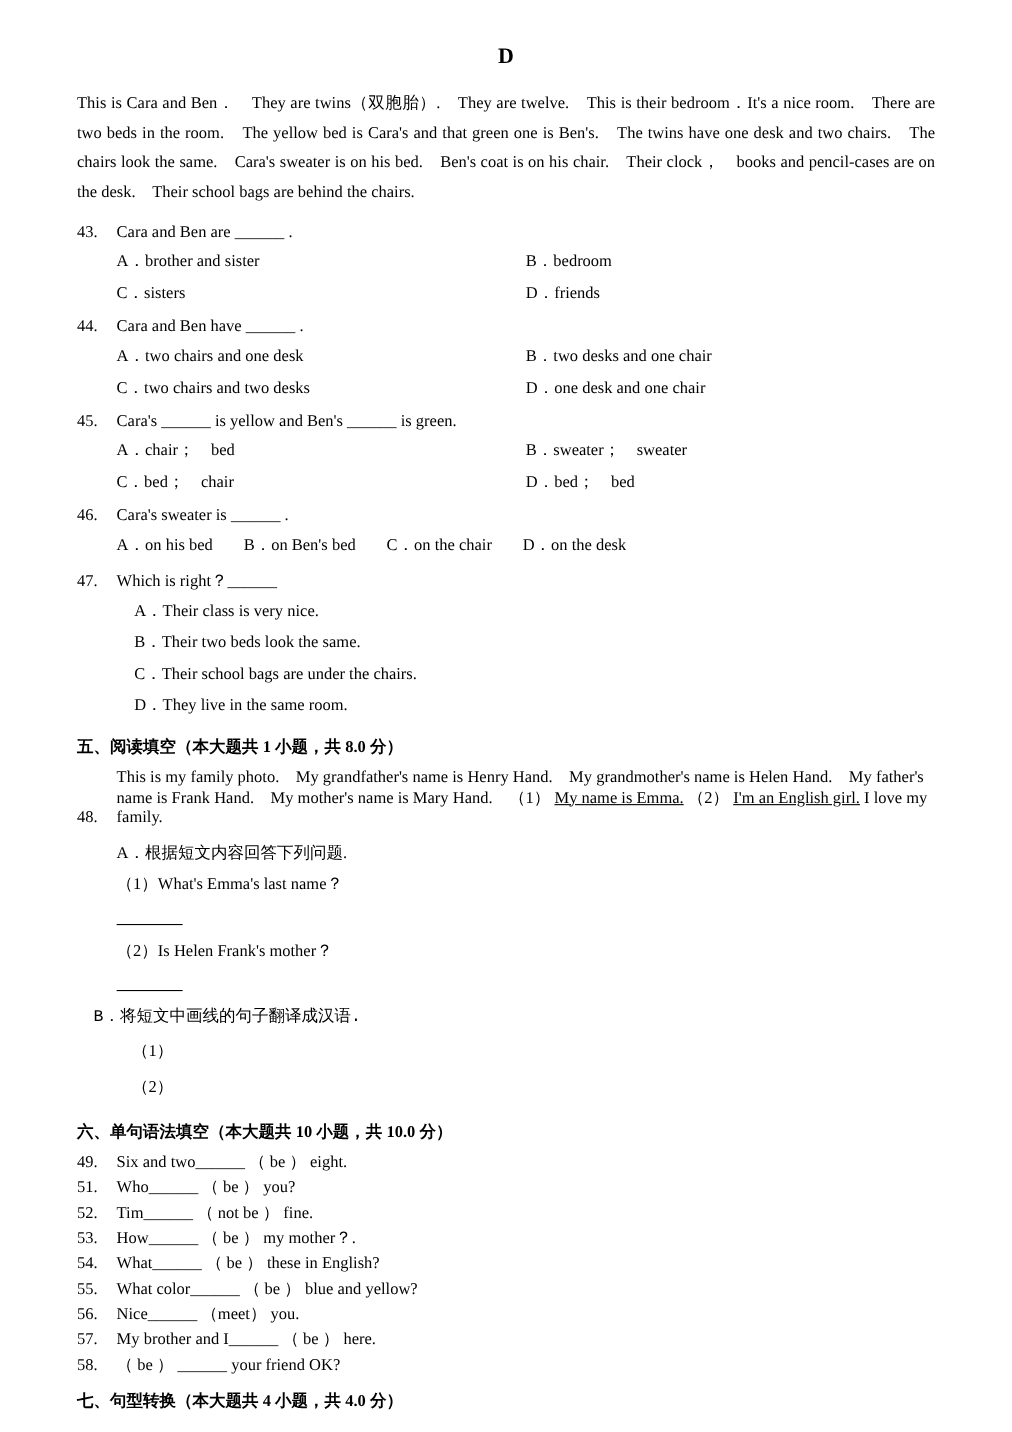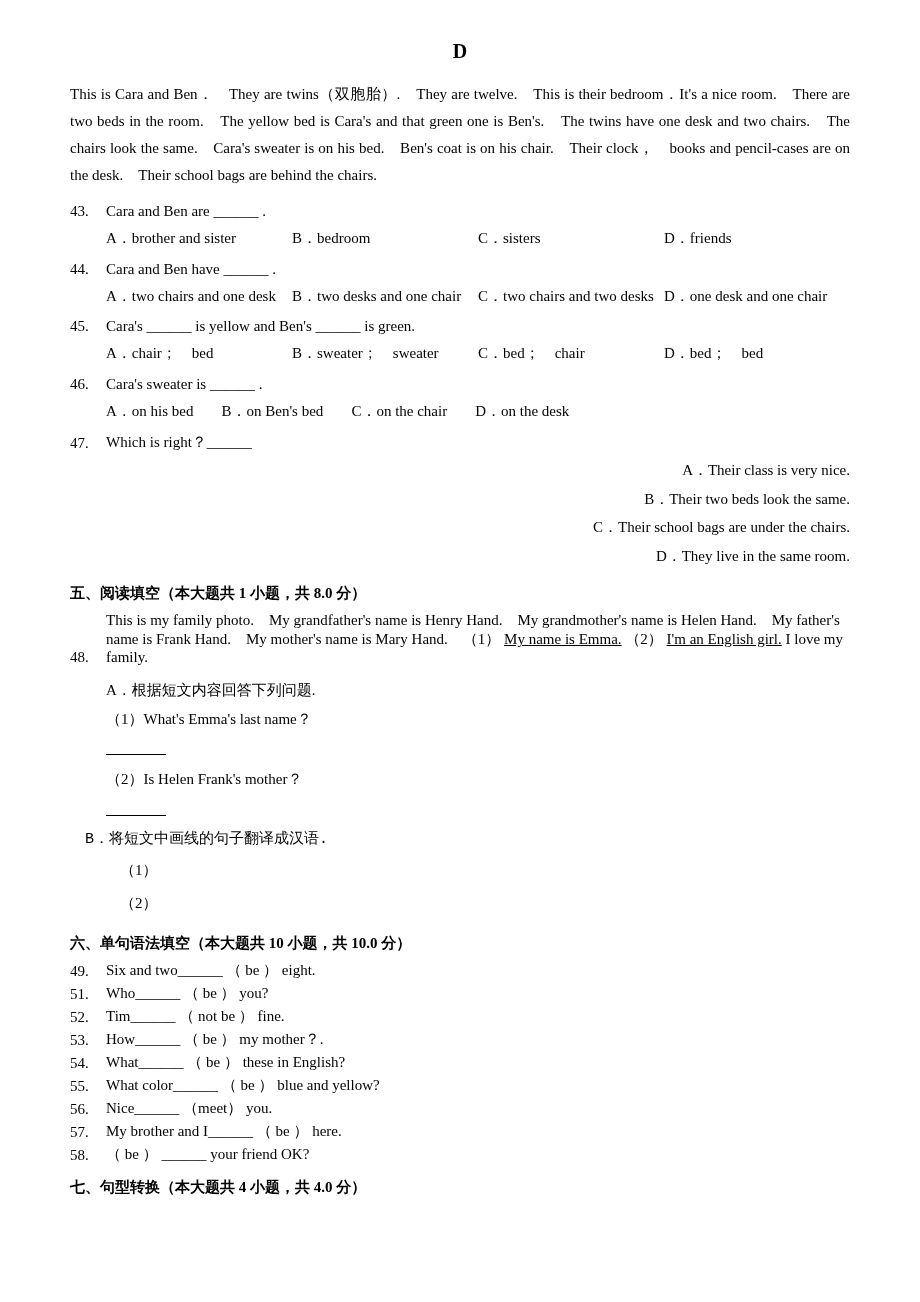--- a/index.html
+++ b/index.html
@@ -37,21 +37,21 @@
     }
     .q-num {
       min-width: 36px;
       font-weight: normal;
     }
     .q-text {
       flex: 1;
     }
     .options-two-col {
       display: grid;
-      grid-template-columns: 1fr 1fr 1fr 1fr;
+      grid-template-columns: 1fr 1fr;
       margin-left: 36px;
       margin-bottom: 4px;
     }
     .options-four-col {
       display: flex;
       gap: 28px;
       margin-left: 36px;
       margin-bottom: 4px;
       flex-wrap: wrap;
     }
@@ -59,22 +59,21 @@
       line-height: 1.9;
     }
     .section-header {
       font-weight: bold;
       margin: 14px 0 8px 0;
     }
     .underline {
       text-decoration: underline;
     }
     .indent-block {
-      margin-left: 28px;
-      text-align: right;
+      margin-left: 52px;
     }
     .sub-label {
       margin-left: 36px;
       line-height: 1.9;
     }
     .sub-answer {
       display: block;
       width: 60px;
       border-bottom: 1px solid #000;
       margin: 4px 0 10px 36px;

